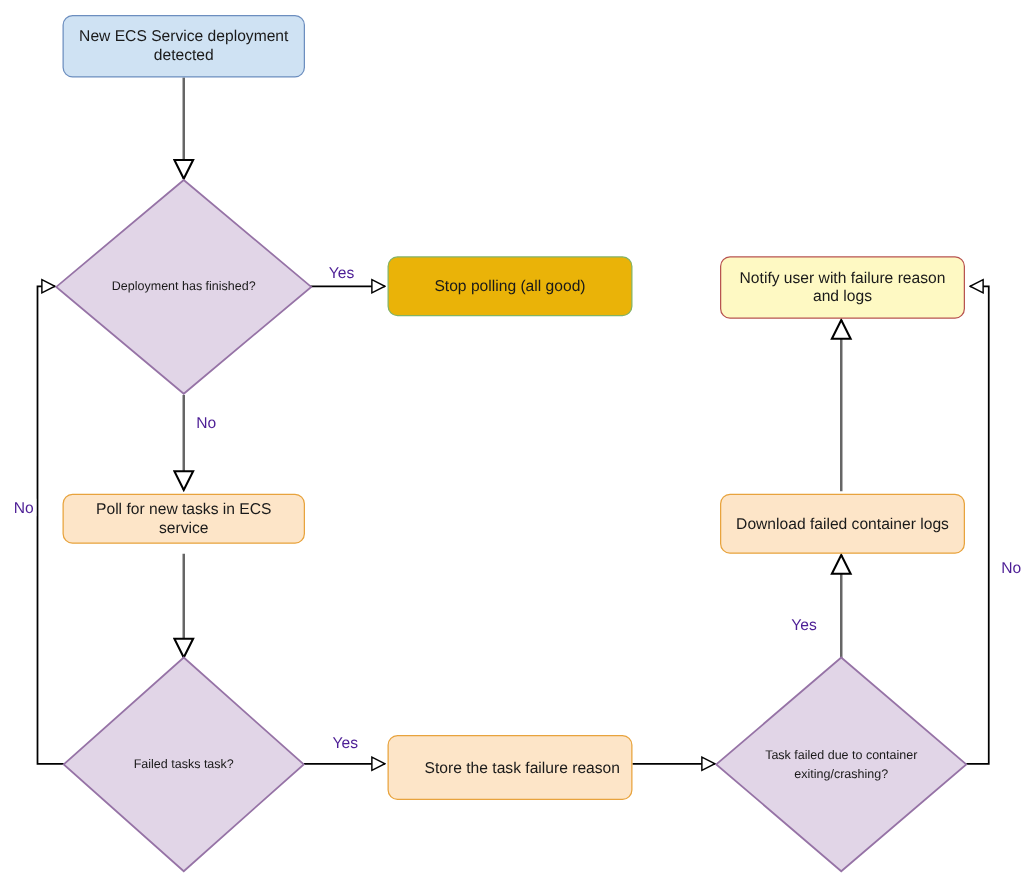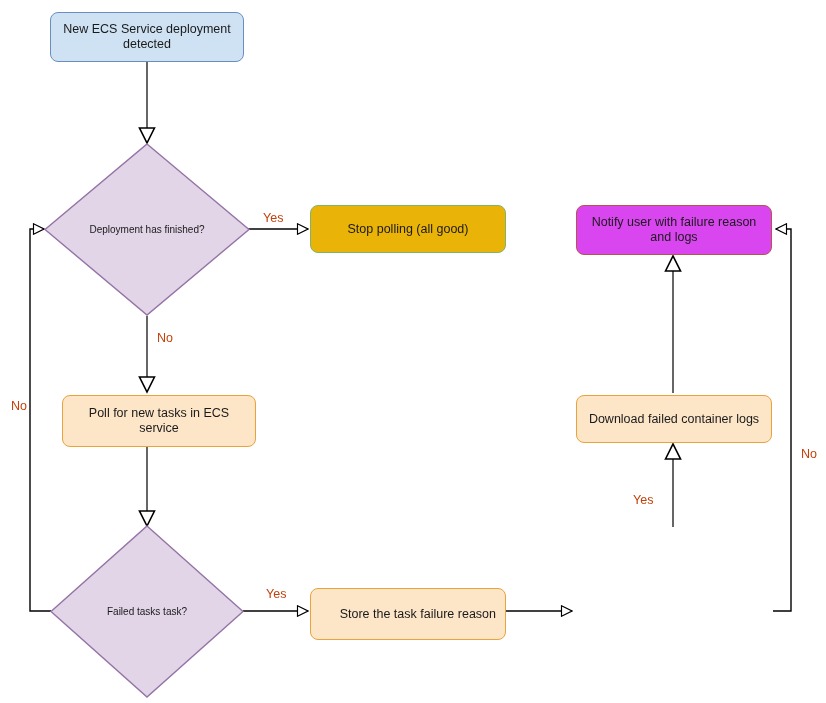--- a/index.html
+++ b/index.html
@@ -48,21 +48,21 @@
   }
   .node.process {
     background: #fde5c8;
     border-color: #e8a33d;
   }
   .node.success {
     background: #eab308;
     border-color: #82b366;
   }
   .node.alert {
-    background: #d946ef;
+    background: #fef9c3;
     border-color: #b85450;
   }
   .decision {
     position: absolute;
     z-index: 3;
   }
   .decision svg {
     position: absolute;
     left: 0;
     top: 0;
@@ -81,21 +81,21 @@
     font-size: 10px;
     line-height: 15px;
     color: #1a1a1a;
     box-sizing: border-box;
     padding: 0 34px;
   }
   .edge-label {
     position: absolute;
     font-size: 12.5px;
     line-height: 14px;
-    color: #c2410c;
+    color: #4c1d95;
     background: #ffffff;
     padding: 0 2px;
     white-space: nowrap;
     z-index: 4;
   }
 </style>
 </head>
 <body>
 
 <div id="canvas">
@@ -143,39 +143,45 @@
   </div>
 
   <div class="node box success" style="left:310px; top:205px; width:196px; height:48px;">
     <span>Stop polling (all good)</span>
   </div>
 
   <div class="node box alert" style="left:576px; top:205px; width:196px; height:50px;">
     <span>Notify user with failure reason and logs</span>
   </div>
 
-  <div class="node box process" style="left:62px; top:395px; width:194px; height:52px;">
+  <div class="node box process" style="left:50px; top:395px; width:194px; height:40px;">
     <span>Poll for new tasks in ECS service</span>
   </div>
 
   <div class="node box process" style="left:576px; top:395px; width:196px; height:48px;text-align:right;">
     <span>Download failed container logs</span>
   </div>
 
   <div class="decision" style="left:50px; top:525px; width:194px; height:173px;">
     <svg width="194" height="173" viewBox="0 0 194 173">
       <polygon points="97,1 193,86.5 97,172 1,86.5" fill="#e1d5e7" stroke="#9673a6" stroke-width="1.4"></polygon>
     </svg>
     <div class="dlabel">Failed tasks task?</div>
   </div>
 
   <div class="node box process" style="left:310px; top:588px; width:196px; height:52px;justify-content:flex-end;">
     <span>Store the task failure reason</span>
   </div>
 
+  <div class="decision" style="left:572px; top:525px; width:202px; height:173px;">
+    <svg width="202" height="173" viewBox="0 0 202 173">
+      <polygon points="101,1 201,86.5 101,172 1,86.5" fill="#e1d5e7" stroke="#9673a6" stroke-width="1.4"></polygon>
+    </svg>
+    <div class="dlabel" style="padding:0 24px;">Task failed due to container exiting/crashing?</div>
+  </div>
 
   <div class="edge-label" style="left:261px; top:211px;">Yes</div>
 
   <div class="edge-label" style="left:155px; top:331px;">No</div>
 
   <div class="edge-label" style="left:9px; top:399px;">No</div>
 
   <div class="edge-label" style="left:264px; top:587px;">Yes</div>
 
   <div class="edge-label" style="left:631px; top:493px;">Yes</div>

